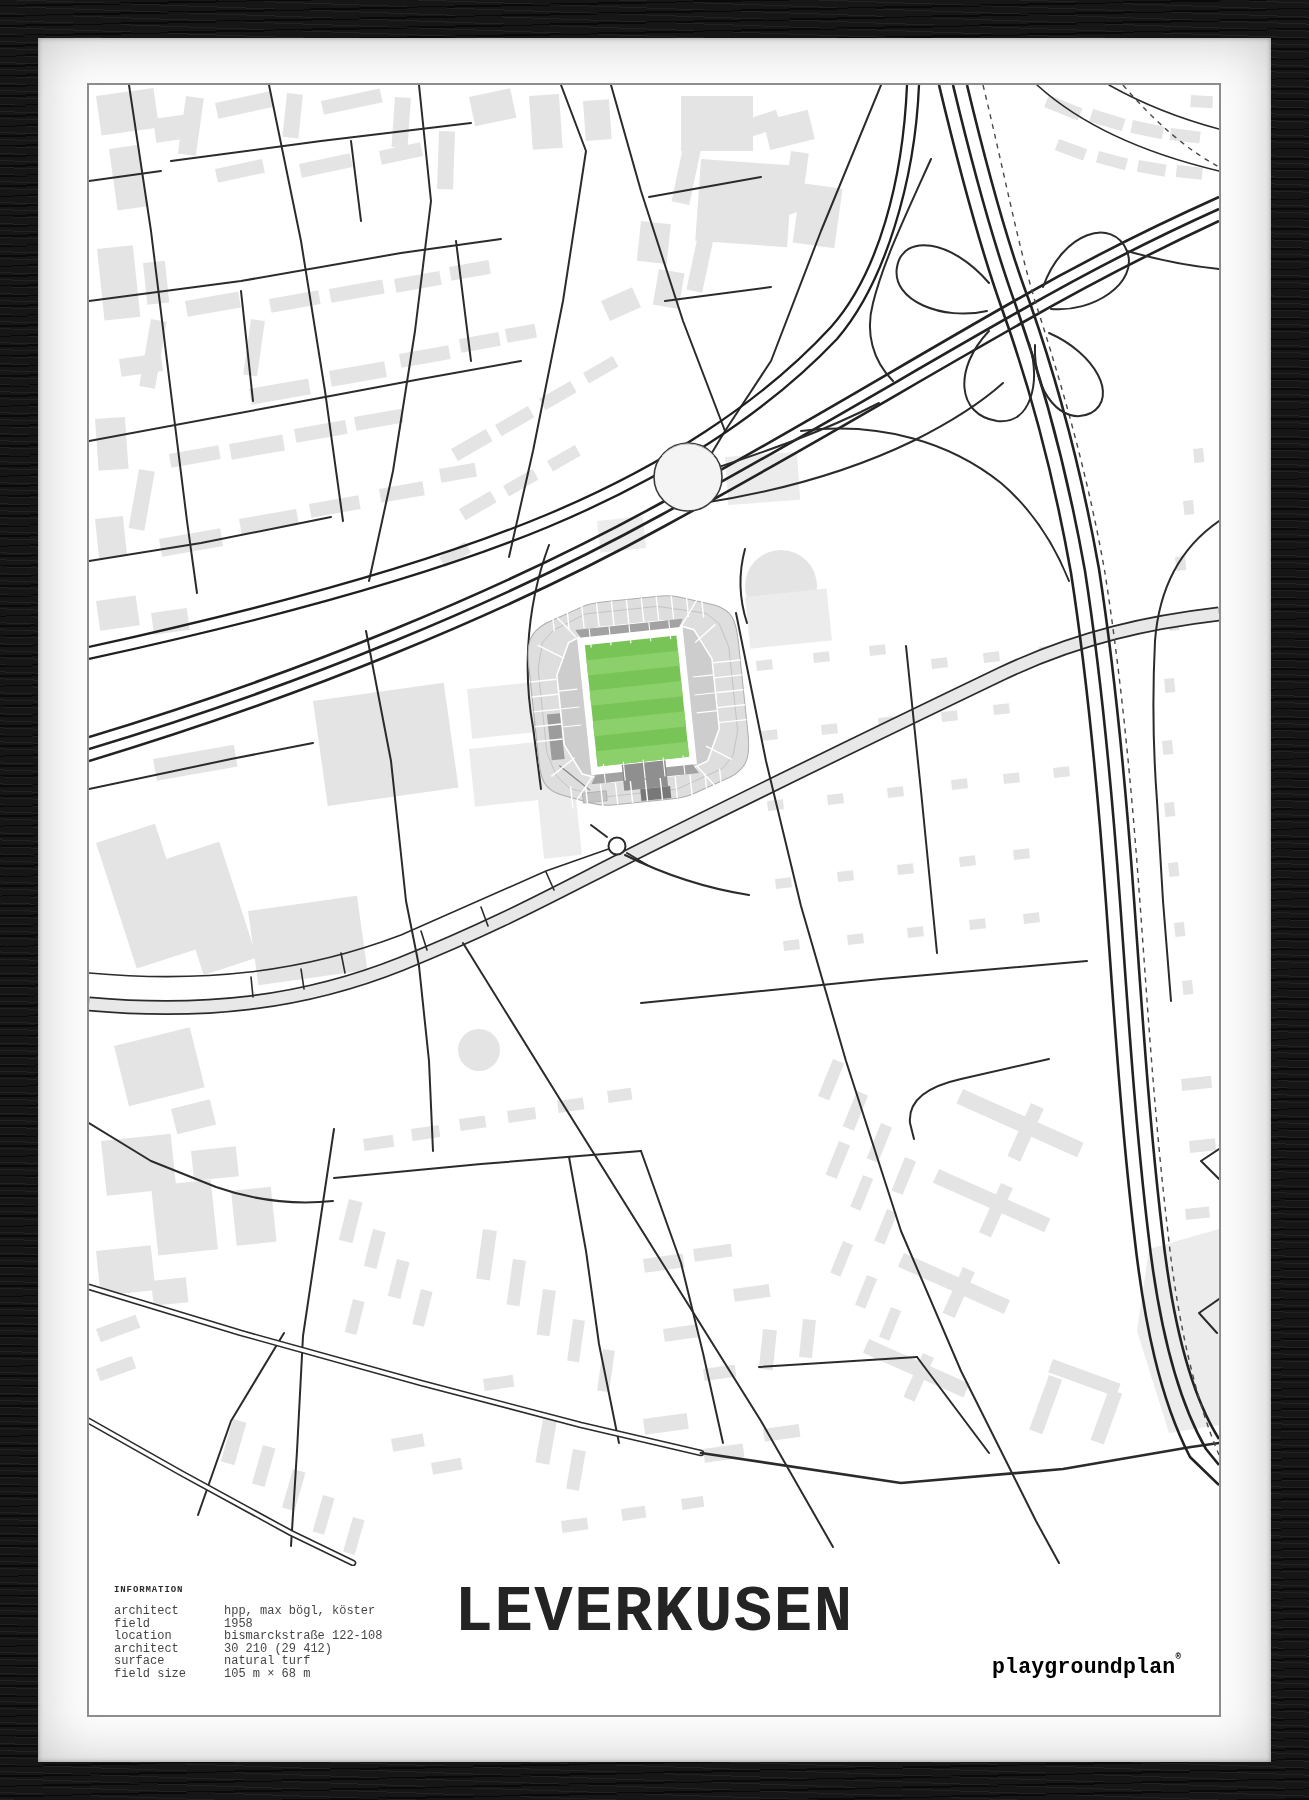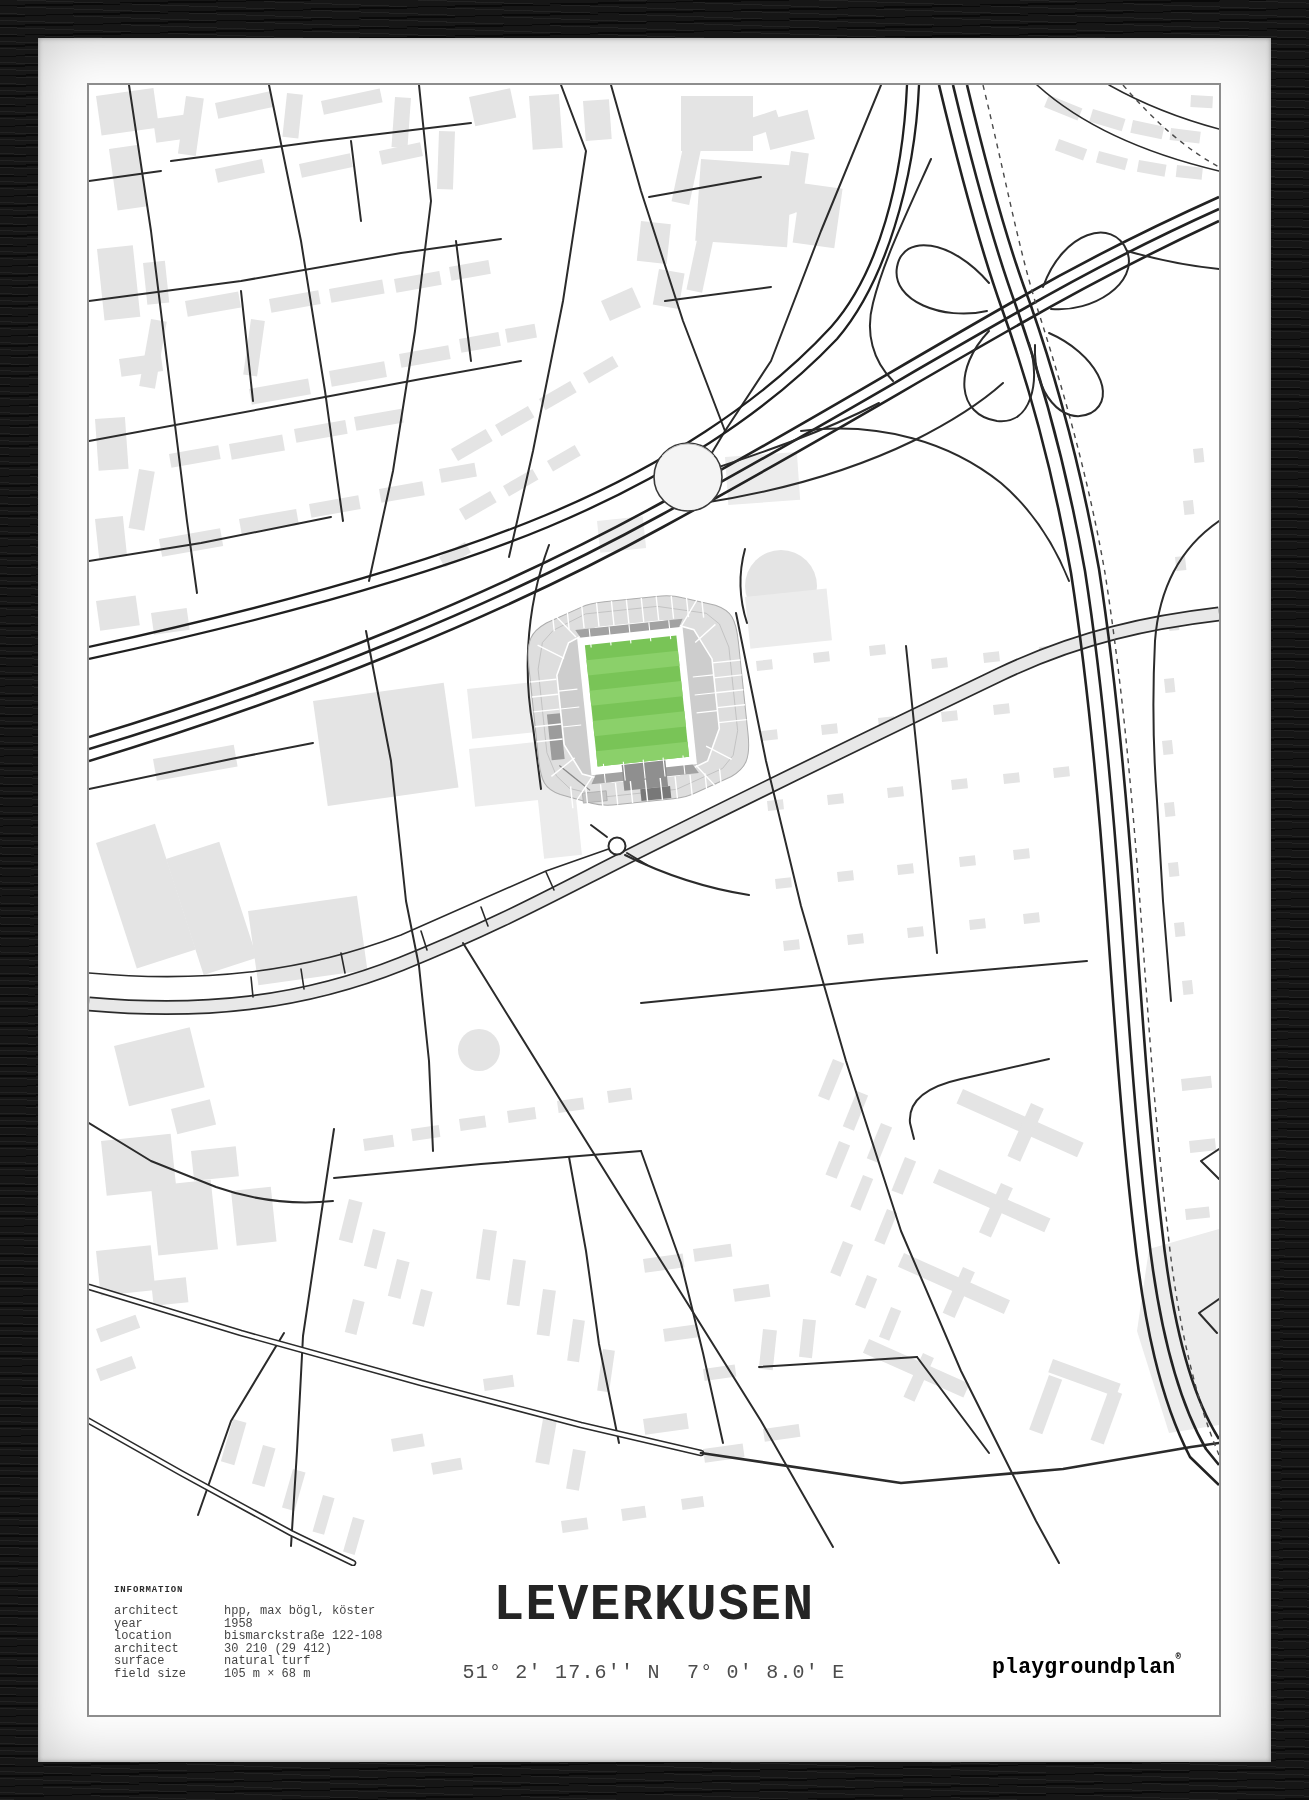--- a/index.html
+++ b/index.html
@@ -30,21 +30,21 @@
   .dblO{stroke:#fff;stroke-width:3.4;fill:none;stroke-linejoin:round;stroke-linecap:round}
   .dash{stroke:#4a4a4a;stroke-width:1.4;fill:none;stroke-dasharray:5 5}
   .seam{stroke:#fff;stroke-width:1.4}
   .seam2{stroke:#fff;stroke-width:1.1}
   
   .info{position:absolute;left:25px;top:1500px;color:#3c3c3c;}
   .info-h{font-size:9px;font-weight:bold;letter-spacing:.9px;color:#2c2c2c;margin-bottom:10px;}
   .info-row{display:flex;font-size:12px;line-height:12.6px;color:#454545;}
   .info-row .lbl{width:110px;}
   .title{position:absolute;left:0;top:1492px;width:1130px;text-align:center;
-         font-size:51px;font-weight:bold;letter-spacing:1.5px;color:#242424;}
+         font-size:64px;font-weight:bold;letter-spacing:1.5px;color:#242424;}
   .coords{position:absolute;left:0;top:1576px;width:1130px;text-align:center;
          font-size:20px;color:#4c4c4c;letter-spacing:1.2px;white-space:pre;}
   .brand{position:absolute;right:38px;top:1567px;font-size:21.5px;font-weight:bold;
          color:#000000;letter-spacing:.2px;}
   .brand sup{font-size:9px;font-weight:bold;vertical-align:14px;}
 </style>
 </head>
 <body>
 
 <div class="stage">
@@ -402,21 +402,21 @@
         </g>
       </svg>
 
       <div class="info">
         <div class="info-h">INFORMATION</div>
         <div class="info-row">
           <span class="lbl">architect</span>
           <span class="val">hpp, max bögl, köster</span>
         </div>
         <div class="info-row">
-          <span class="lbl">year</span>
+          <span class="lbl">field</span>
           <span class="val">1958</span>
         </div>
         <div class="info-row">
           <span class="lbl">location</span>
           <span class="val">bismarckstraße 122-108</span>
         </div>
         <div class="info-row">
           <span class="lbl">architect</span>
           <span class="val">30 210 (29 412)</span>
         </div>
@@ -424,18 +424,17 @@
           <span class="lbl">surface</span>
           <span class="val">natural turf</span>
         </div>
         <div class="info-row">
           <span class="lbl">field size</span>
           <span class="val">105 m × 68 m</span>
         </div>
       </div>
 
       <div class="title">LEVERKUSEN</div>
-      <div class="coords">51° 2' 17.6'' N  7° 0' 8.0' E</div>
       <div class="brand"><span>playgroundplan</span><sup>®</sup></div>
 
     </div>
   </div>
 </div>
 
 </body></html>

